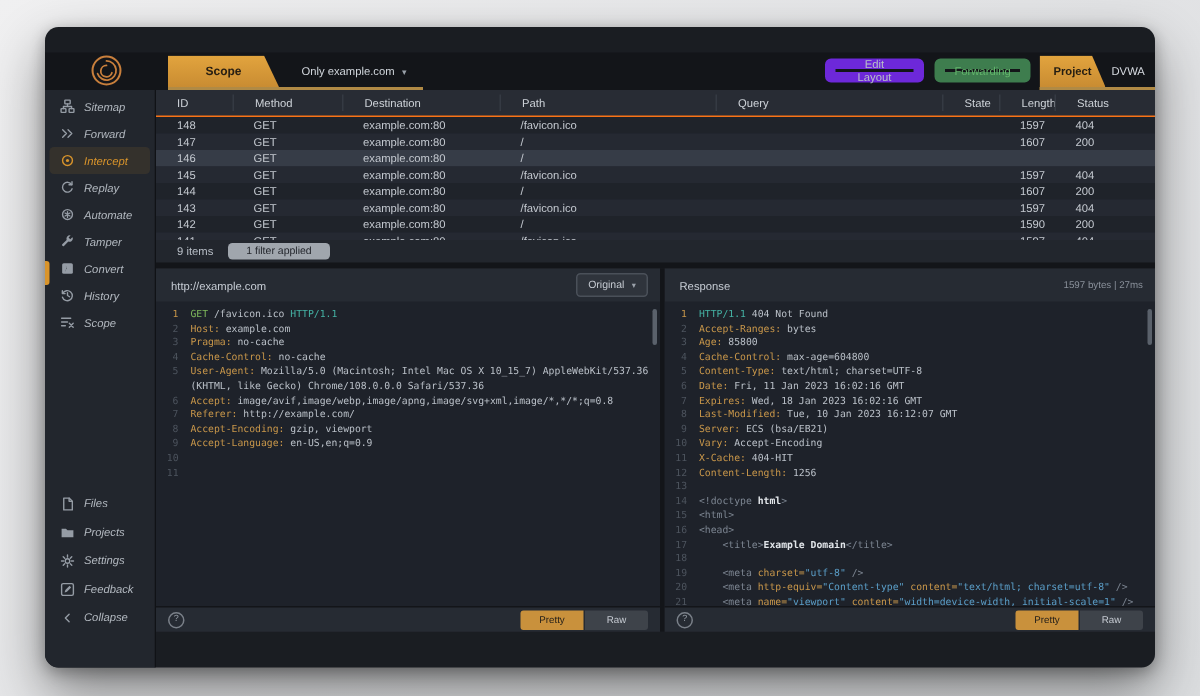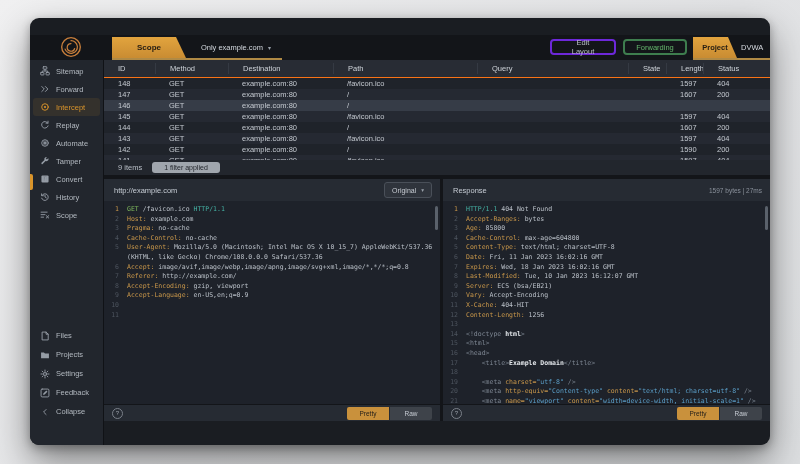--- a/index.html
+++ b/index.html
@@ -19,32 +19,32 @@
   
   .appheader{position:absolute;top:17px;left:0;right:0;height:25px;background:#131519;}
   .logo{position:absolute;left:30px;top:1px;width:22px;height:22px;}
   .scope-tab{position:absolute;left:82px;top:2px;width:74px;height:21px;
     background:linear-gradient(180deg,#e2a43e,#c98c32);color:#2a2013;font-size:8px;font-weight:bold;
     display:flex;align-items:center;justify-content:center;
     clip-path:polygon(0 0,calc(100% - 10px) 0,100% 100%,0 100%);}
   .scope-select{position:absolute;left:160px;top:2px;width:92px;height:21px;display:flex;align-items:center;justify-content:center;gap:5px;color:#d2d7dd;font-size:7.5px;}
   .scope-select .caret{color:#9aa1aa;font-size:6px;}
   .accent-underline{position:absolute;left:82px;top:22.5px;width:170px;height:2px;background:#b08a45;}
-  .btn-outline{position:absolute;top:4px;height:16px;background:transparent;border:2px solid #6d28d9;border-radius:4px;
-    color:#b9bfc7;font-size:7.5px;font-family:"Liberation Sans",sans-serif;display:flex;align-items:center;justify-content:center;padding:0 21px;box-sizing:border-box;}
+  .btn-outline{position:absolute;top:4px;height:16px;background:transparent;border:7px solid #6d28d9;border-radius:4px;
+    color:#b9bfc7;font-size:7.5px;font-family:"Liberation Sans",sans-serif;display:flex;align-items:center;justify-content:center;padding:0 9px;box-sizing:border-box;}
   .btn-outline.green{border-color:#3e7d4e;color:#63b56b;}
   #edit-layout{left:520px;width:66px;}
   #forwarding{left:593px;width:64px;}
   .project-tab{position:absolute;left:663px;top:2px;width:44px;height:21px;background:linear-gradient(180deg,#e2a43e,#c98c32);
     color:#241d12;font-size:7.5px;font-weight:bold;display:flex;align-items:center;justify-content:center;
     clip-path:polygon(0 0,calc(100% - 9px) 0,100% 100%,0 100%);}
   .project-name{position:absolute;left:711px;top:2px;height:21px;display:flex;align-items:center;color:#d6dae0;font-size:7.5px;}
   .accent-underline2{position:absolute;left:663px;top:22.5px;width:77px;height:2px;background:#b08a45;}
   
-  .sidebar{position:absolute;left:0;top:42px;width:74px;bottom:0;background:#22262d;border-radius:0 0 0 9px;border-right:1px solid #101216;box-sizing:border-box;}
+  .sidebar{position:absolute;left:0;top:42px;width:74px;bottom:0;background:#22262d;border-radius:0 0 0 9px;border-right:1px solid #101216;box-sizing:border-box;font-style:italic;}
   .nav{position:absolute;left:0;right:0;}
   #nav-top{top:2px;}
   #nav-bottom{top:266px;}
   .nav-item{height:18px;display:flex;align-items:center;gap:6px;padding-left:9px;color:#b3b9c0;font-size:7.5px;cursor:default;}
   #nav-bottom .nav-item{height:19px;}
   .nav-item .nicon{width:11px;height:11px;display:flex;align-items:center;justify-content:center;color:#959ca5;flex:none;}
   .nav-item .nicon svg{width:10px;height:10px;stroke:currentColor;fill:none;stroke-width:1.3;stroke-linecap:round;stroke-linejoin:round;}
   .nav-item.active{color:#d9942b;background:rgba(217,148,43,.10);border-radius:3px;margin:0 3px;padding-left:6px;}
   .nav-item.active .nicon{color:#d9942b;}
   .intercept-indicator{position:absolute;left:0;top:156px;width:3px;height:16px;background:#d9942b;border-radius:0 2px 2px 0;}

